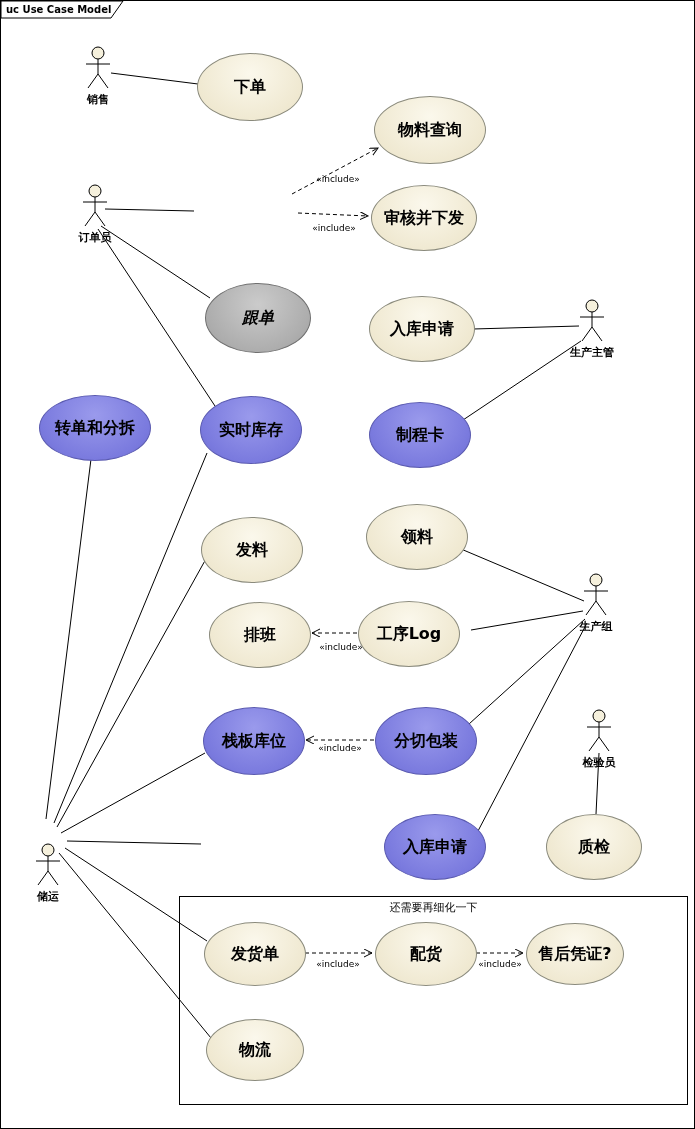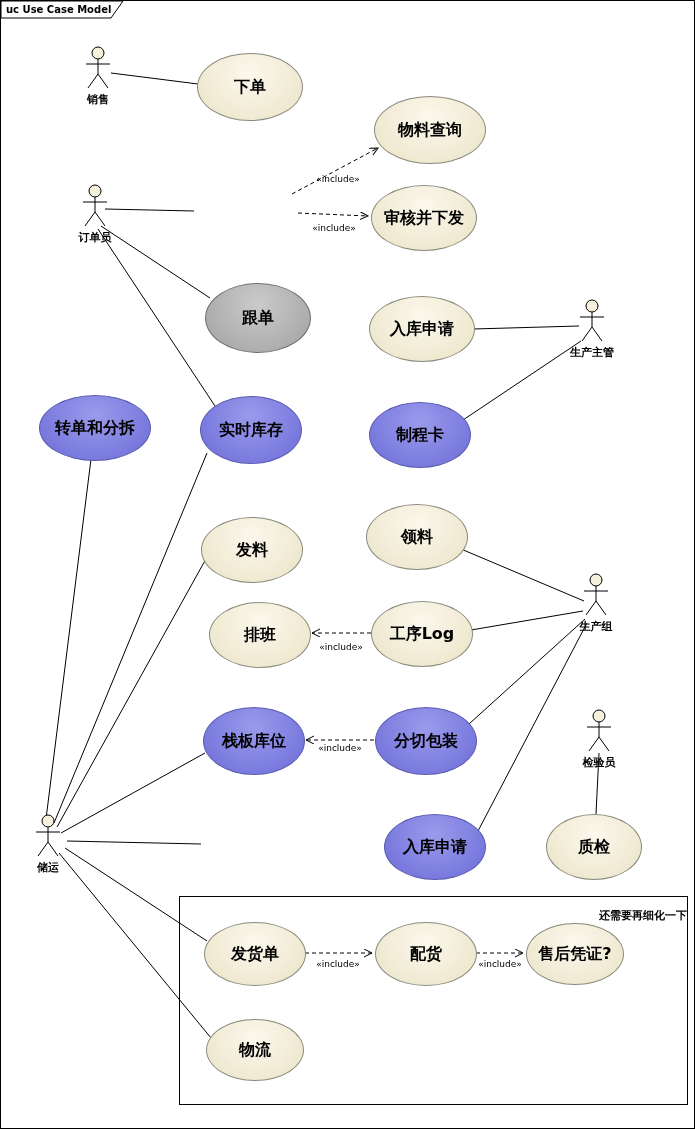--- a/index.html
+++ b/index.html
@@ -19,35 +19,36 @@
     font-size:16px;font-weight:bold;color:#000;text-align:center;
     background:radial-gradient(ellipse at 50% 30%, #fbf8ec 0%, #efe8d0 75%, #e7dfc4 100%);
   }
   .uc.purple{
     background:radial-gradient(ellipse at 50% 30%, #9a9aec 0%, #7a7ade 70%, #6a6ace 100%);
     border-color:#5a5ab0;
   }
   .uc.gray{
     background:radial-gradient(ellipse at 50% 30%, #cbcbcb 0%, #adadad 70%, #9d9d9d 100%);
     border-color:#6f6f6f;
+    font-style:italic;
   }
   .uc span{pointer-events:none;padding:0 4px;}
 
   .actor{
     position:absolute;width:60px;display:flex;flex-direction:column;align-items:center;
   }
   .actor .alabel{font-size:11px;font-weight:bold;color:#000;margin-top:2px;white-space:nowrap;}
 
   .inner-frame{
     position:absolute;left:178px;top:895px;width:509px;height:209px;
     border:1px solid #000;background:transparent;box-sizing:border-box;
   }
   .inner-frame .ftitle{
-    position:absolute;top:3px;left:0;width:100%;text-align:right;
-    font-size:11px;font-weight:bold;color:#000;margin-top:8px;
+    position:absolute;top:3px;left:0;width:100%;text-align:center;
+    font-size:11px;font-weight:normal;color:#000;
   }
 </style>
 </head>
 <body>
 
 <div class="canvas">
 
   <svg class="layer">
     <defs>
       <marker id="arr" markerWidth="12" markerHeight="12" refX="8" refY="4" orient="auto" markerUnits="userSpaceOnUse">
@@ -130,21 +131,21 @@
     </div>
   <div class="uc" style="left:200px;top:516px;width:100px;height:64px">
       <span>发料</span>
     </div>
   <div class="uc" style="left:208px;top:601px;width:100px;height:64px">
       <span>排班</span>
     </div>
   <div class="uc" style="left:365px;top:503px;width:100px;height:64px">
       <span>领料</span>
     </div>
-  <div class="uc" style="left:370px;top:600px;width:100px;height:64px">
+  <div class="uc" style="left:357px;top:600px;width:100px;height:64px">
       <span>工序Log</span>
     </div>
   <div class="uc purple" style="left:202px;top:706px;width:100px;height:66px">
       <span>栈板库位</span>
     </div>
   <div class="uc purple" style="left:374px;top:706px;width:100px;height:66px">
       <span>分切包装</span>
     </div>
   <div class="uc purple" style="left:383px;top:813px;width:100px;height:64px">
       <span>入库申请</span>
@@ -213,21 +214,21 @@
     <svg width="28" height="44" viewBox="0 0 28 44">
       <circle cx="14" cy="7" r="6" fill="#f5f0dc" stroke="#000"></circle>
       <line x1="14" y1="13" x2="14" y2="28" stroke="#000"></line>
       <line x1="2" y1="18" x2="26" y2="18" stroke="#000"></line>
       <line x1="14" y1="28" x2="4" y2="42" stroke="#000"></line>
       <line x1="14" y1="28" x2="24" y2="42" stroke="#000"></line>
     </svg>
     <div class="alabel">检验员</div>
   </div>
 
-  <div class="actor" style="left:17px;top:813px">
+  <div class="actor" style="left:17px;top:842px">
     <svg width="28" height="44" viewBox="0 0 28 44">
       <circle cx="14" cy="7" r="6" fill="#f5f0dc" stroke="#000"></circle>
       <line x1="14" y1="13" x2="14" y2="28" stroke="#000"></line>
       <line x1="2" y1="18" x2="26" y2="18" stroke="#000"></line>
       <line x1="14" y1="28" x2="4" y2="42" stroke="#000"></line>
       <line x1="14" y1="28" x2="24" y2="42" stroke="#000"></line>
     </svg>
     <div class="alabel">储运</div>
   </div>
 

